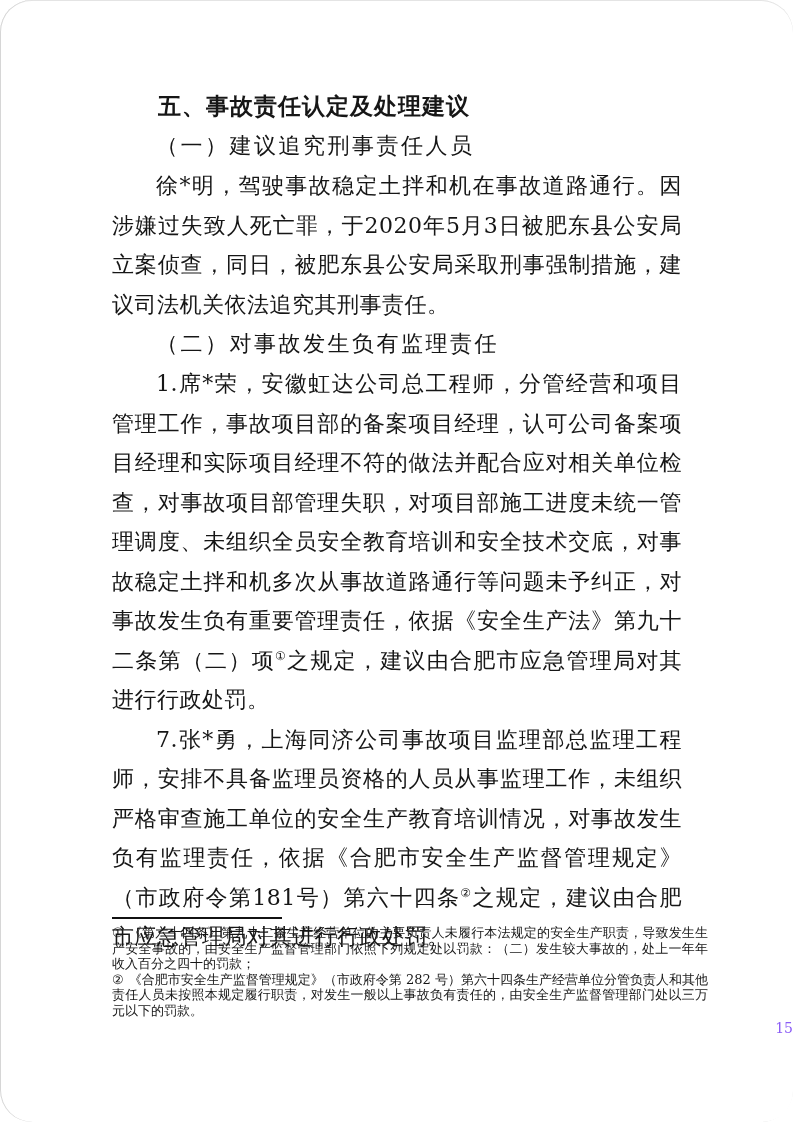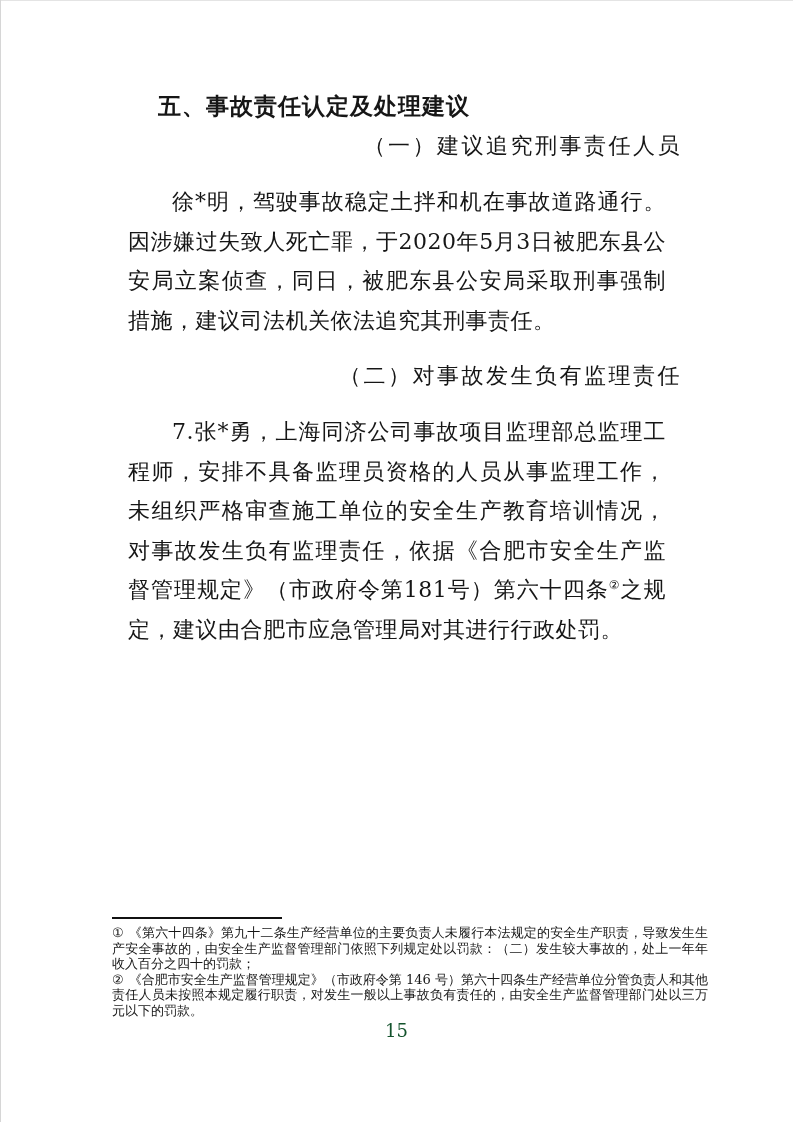--- a/index.html
+++ b/index.html
@@ -9,20 +9,21 @@
   }
   .page {
     position: relative;
     width: 793px;
     height: 1122px;
     background: #ffffff;
     box-shadow: inset 1px 0 0 #d6d6d6, inset 0 1px 0 #e4e4e4;
     overflow: hidden;
     font-family: "DejaVu Serif", "Liberation Serif", serif;
     color: #161616;
+    border-radius: 32px;
   }
   .content {
     position: absolute;
     left: 112px;
     top: 86px;
     width: 570px;
     text-align: justify;
   }
   .doc-heading {
     font-family: "Liberation Sans", "DejaVu Sans", sans-serif;
@@ -33,28 +34,28 @@
     text-indent: 2em;
     margin: 0;
     text-align: left;
   }
   .subhead {
     font-size: 22px;
     line-height: 40px;
     letter-spacing: 2.5px;
     text-indent: 2em;
     margin: 0;
-    text-align: right;
+    text-align: left;
     font-weight: 400;
   }
   .para {
     font-size: 22px;
     line-height: 39.5px;
     text-indent: 2em;
-    margin: 16px;
+    margin: 0;
     letter-spacing: 0.5px;
   }
   .para sup {
     font-size: 12px;
     line-height: 0;
     vertical-align: super;
   }
   .footnotes {
     position: absolute;
     left: 112px;
@@ -74,48 +75,49 @@
     margin: 0;
   }
   .fn-marker {
     margin-right: 5px;
   }
   .page-number {
     position: absolute;
     top: 1020px;
     left: 0;
     width: 100%;
-    text-align: center;
-    font-size: 18px;
-    color: #14532d;
+    text-align: right;
+    font-size: 14px;
+    color: #8b5cf6;
   }
 </style>
 </head>
 <body>
 
 <div class="page">
 
   <div class="content">
 
     <h1 class="doc-heading">五、事故责任认定及处理建议</h1>
 
     <p class="subhead">（一）建议追究刑事责任人员</p>
 
     <p class="para">徐*明，驾驶事故稳定土拌和机在事故道路通行。因涉嫌过失致人死亡罪，于2020年5月3日被肥东县公安局立案侦查，同日，被肥东县公安局采取刑事强制措施，建议司法机关依法追究其刑事责任。</p>
 
     <p class="subhead">（二）对事故发生负有监理责任</p>
 
+    <p class="para"><span>1.席*荣，安徽虹达公司总工程师，分管经营和项目管理工作，事故项目部的备案项目经理，认可公司备案项目经理和实际项目经理不符的做法并配合应对相关单位检查，对事故项目部管理失职，对项目部施工进度未统一管理调度、未组织全员安全教育培训和安全技术交底，对事故稳定土拌和机多次从事故道路通行等问题未予纠正，对事故发生负有重要管理责任，依据《安全生产法》第九十二条第（二）项</span><sup>①</sup><span>之规定，建议由合肥市应急管理局对其进行行政处罚。</span></p>
 
     <p class="para"><span>7.张*勇，上海同济公司事故项目监理部总监理工程师，安排不具备监理员资格的人员从事监理工作，未组织严格审查施工单位的安全生产教育培训情况，对事故发生负有监理责任，依据《合肥市安全生产监督管理规定》（市政府令第181号）第六十四条</span><sup>②</sup><span>之规定，建议由合肥市应急管理局对其进行行政处罚。</span></p>
 
   </div>
 
   <div class="footnotes">
     <div class="footnote-rule"></div>
 
     <p class="footnote"><span class="fn-marker">①</span><span>《第六十四条》第九十二条生产经营单位的主要负责人未履行本法规定的安全生产职责，导致发生生产安全事故的，由安全生产监督管理部门依照下列规定处以罚款：（二）发生较大事故的，处上一年年收入百分之四十的罚款；</span></p>
 
-    <p class="footnote"><span class="fn-marker">②</span><span>《合肥市安全生产监督管理规定》（市政府令第 146 号）第六十四条生产经营单位分管负责人和其他责任人员未按照本规定履行职责，对发生一般以上事故负有责任的，由安全生产监督管理部门处以三万元以下的罚款。</span></p>
+    <p class="footnote"><span class="fn-marker">②</span><span>《合肥市安全生产监督管理规定》（市政府令第 282 号）第六十四条生产经营单位分管负责人和其他责任人员未按照本规定履行职责，对发生一般以上事故负有责任的，由安全生产监督管理部门处以三万元以下的罚款。</span></p>
   </div>
 
   <div class="page-number">15</div>
 
 </div>
 
 </body></html>

